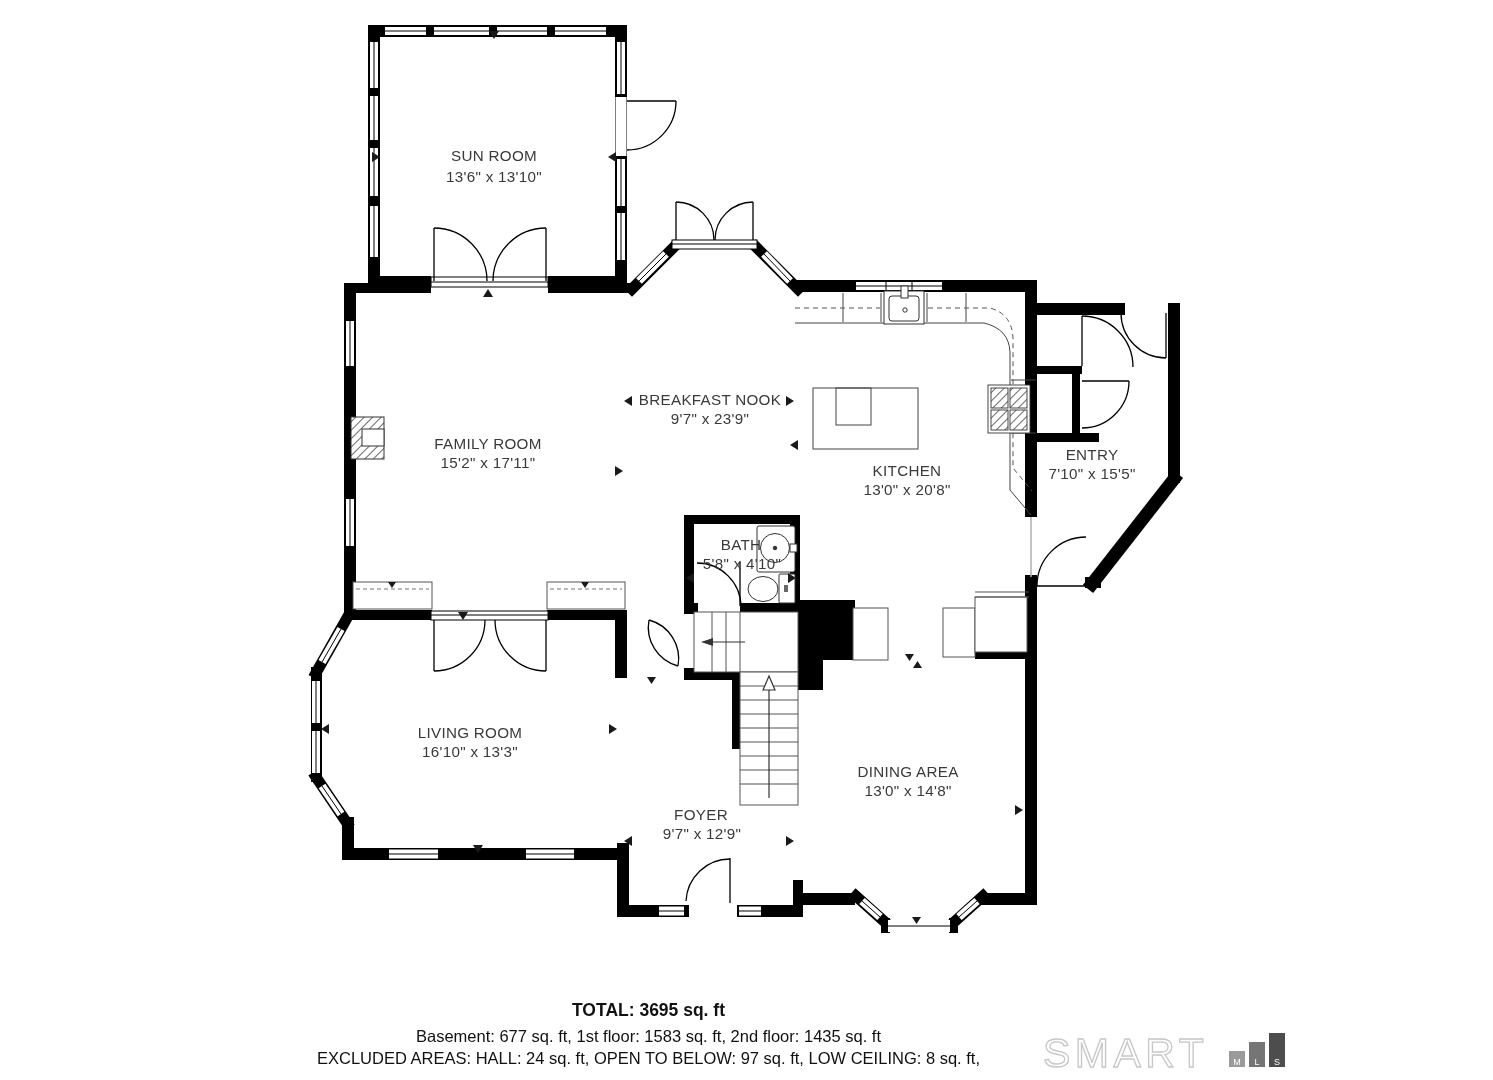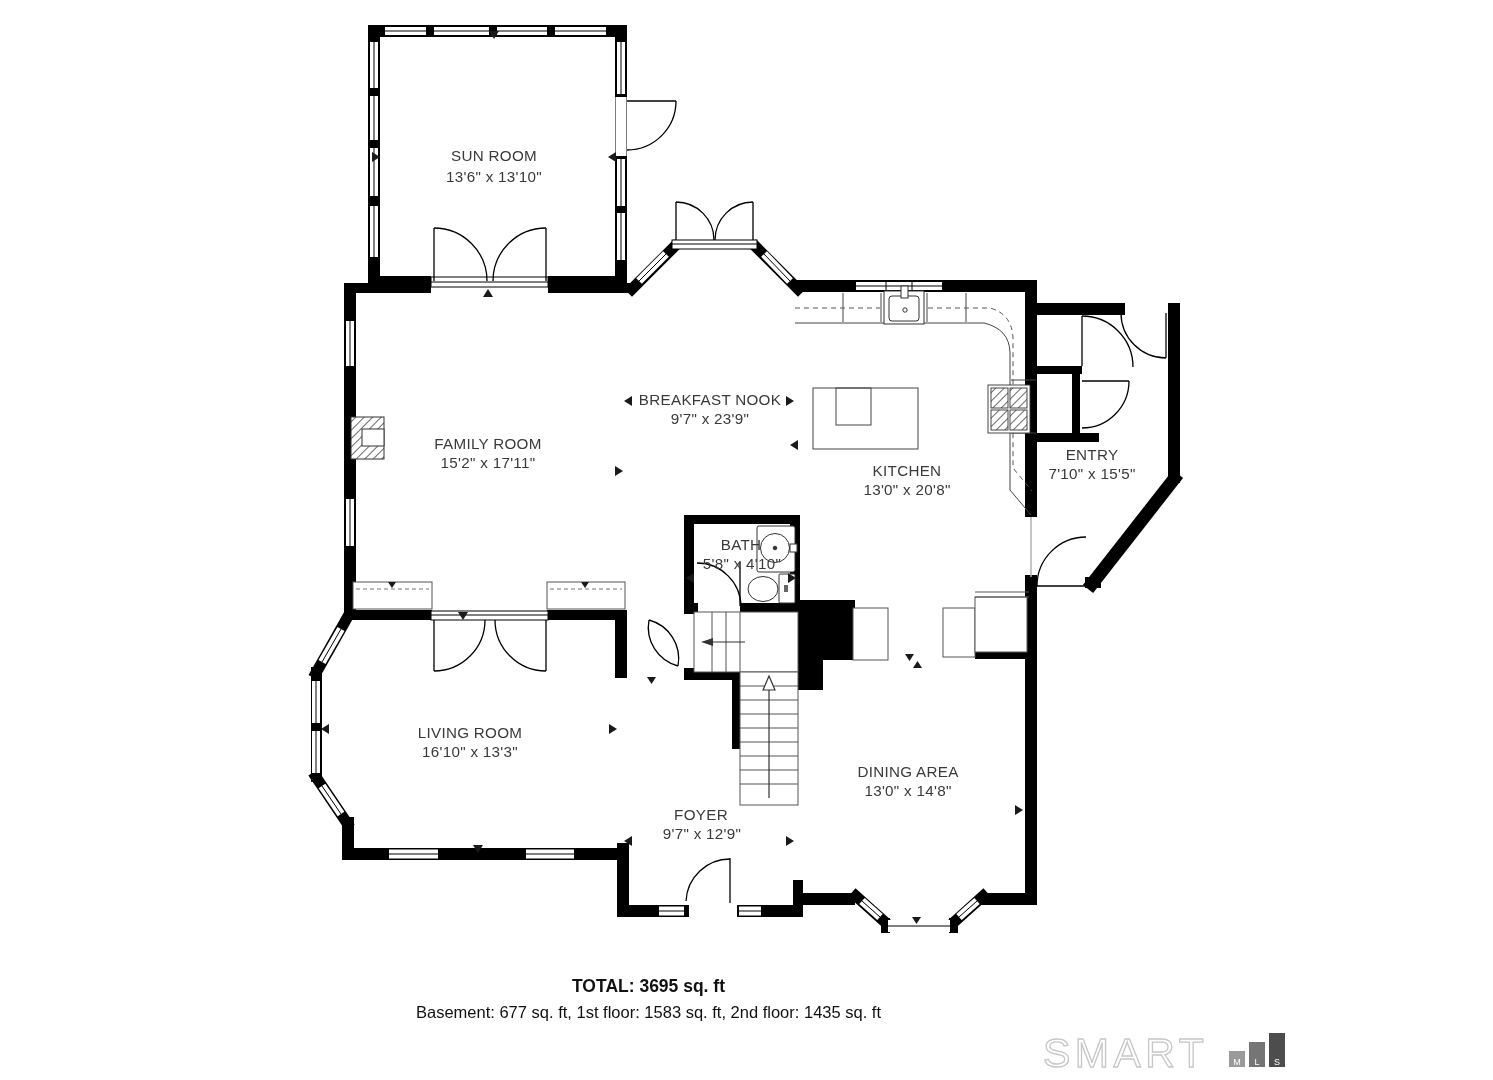--- a/index.html
+++ b/index.html
@@ -1,20 +1,20 @@
 <!DOCTYPE html>
 <html><head>
 <meta charset="utf-8">
 <title>Floor Plan</title>
 <style>
   html,body{margin:0;padding:0;background:#fff;}
   .stage{position:relative;width:1297px;height:1080px;background:#ffffff;overflow:hidden;
          font-family:"Liberation Sans",sans-serif;}
   .plan{position:absolute;left:0;top:0;}
-  .summary{position:absolute;left:0;right:0;top:976px;text-align:center;color:#111;}
+  .summary{position:absolute;left:0;right:0;top:1000px;text-align:center;color:#111;}
   .summary .total{font-weight:700;font-size:17.5px;margin-bottom:5px;}
   .summary .line{font-size:16.5px;line-height:1.33;}
   .logo{position:absolute;right:6px;top:1028px;}
   text.rlabel{font-family:"Liberation Sans",sans-serif;fill:#3a3a3a;letter-spacing:.3px;}
 </style>
 </head>
 <body>
 
 <div class="stage">
 
@@ -365,20 +365,21 @@
     <g>
       <text class="rlabel" x="908" y="777">DINING AREA</text>
       <text class="rlabel" x="908" y="796">13'0" x 14'8"</text>
     </g>
   </g>
 </svg>
 
 <div class="summary">
   <div class="total">TOTAL: 3695 sq. ft</div>
   <div class="line">Basement: 677 sq. ft, 1st floor: 1583 sq. ft, 2nd floor: 1435 sq. ft</div>
+  <div class="line">EXCLUDED AREAS: HALL: 24 sq. ft, OPEN TO BELOW: 97 sq. ft, LOW CEILING: 8 sq. ft,</div>
 </div>
 
 <svg class="logo" width="250" height="48" viewBox="0 0 250 48">
   <text x="2" y="39" font-size="41" letter-spacing="4.5" fill="#ffffff" stroke="#c7c7c7" stroke-width="1.3" font-family="Liberation Sans, sans-serif">SMART</text>
   <g font-family="Liberation Sans, sans-serif" font-size="9" fill="#ffffff" text-anchor="middle">
     <rect x="188" y="23" width="16" height="16" fill="#9a9a9a"></rect>
     <text x="196" y="36.5">M</text>
     <rect x="208" y="14" width="16" height="25" fill="#757575"></rect>
     <text x="216" y="36.5">L</text>
     <rect x="228" y="5" width="16" height="34" fill="#4d4d4d"></rect>

